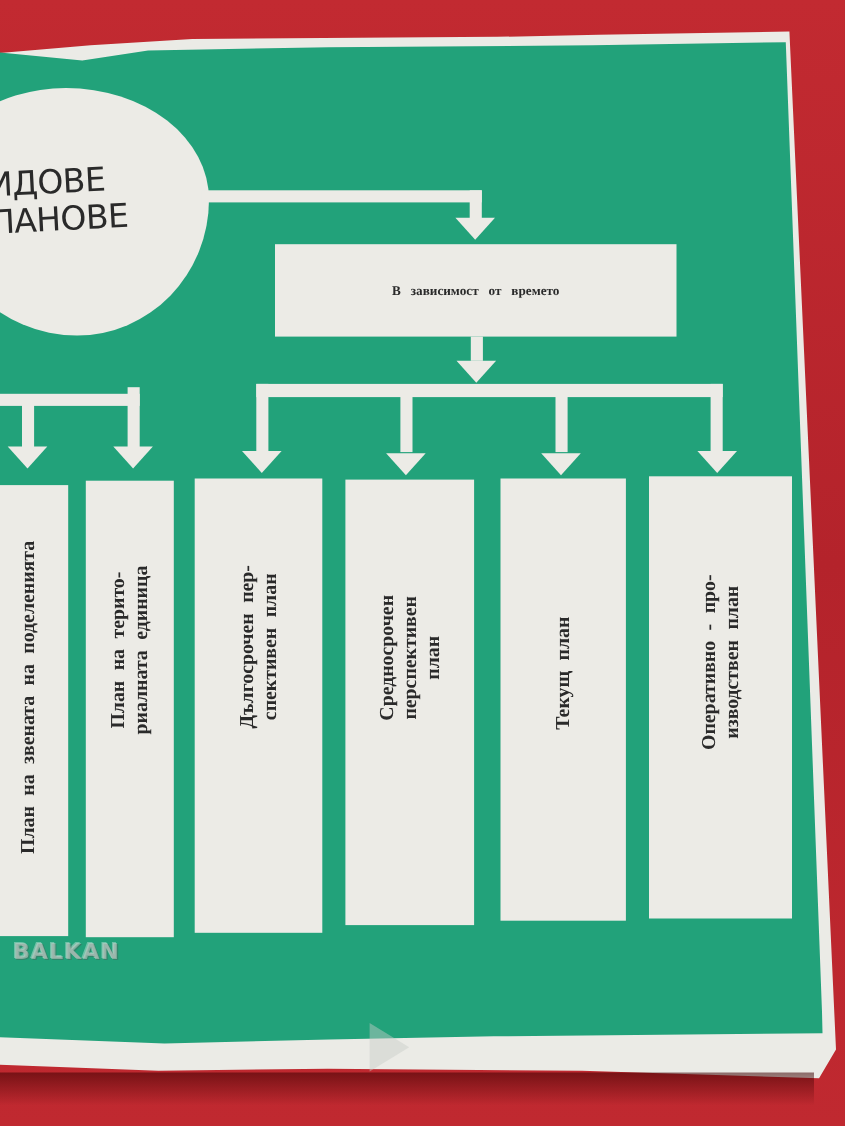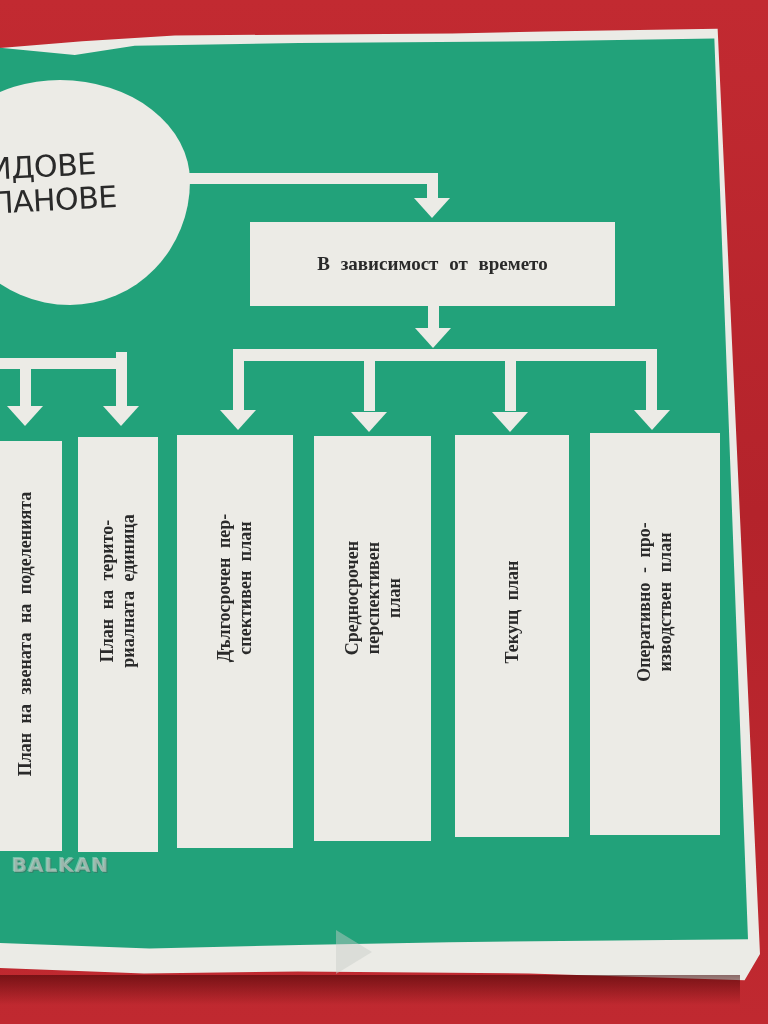--- a/index.html
+++ b/index.html
@@ -82,21 +82,21 @@
       width: 365px;
       height: 84px;
       background: #ecebe6;
       display: flex;
       align-items: center;
       justify-content: center;
     }
     .cat-label {
       font-family: "Liberation Serif", serif;
       font-weight: bold;
-      font-size: 19px;
+      font-size: 12px;
       color: #2a2a2a;
       word-spacing: 6px;
     }
     
     .vbox {
       position: absolute;
       background: #ecebe6;
     }
     .vtext {
       position: absolute;

